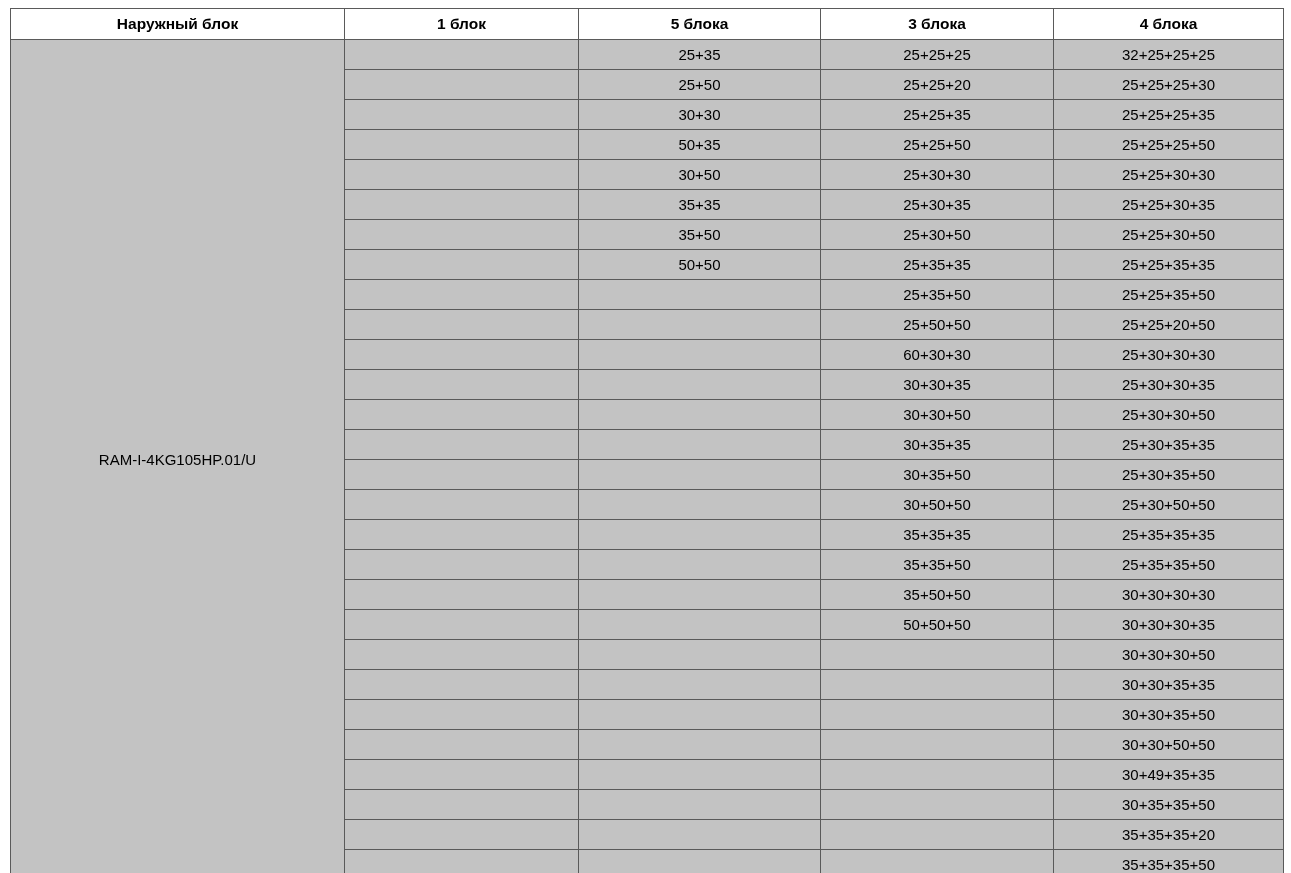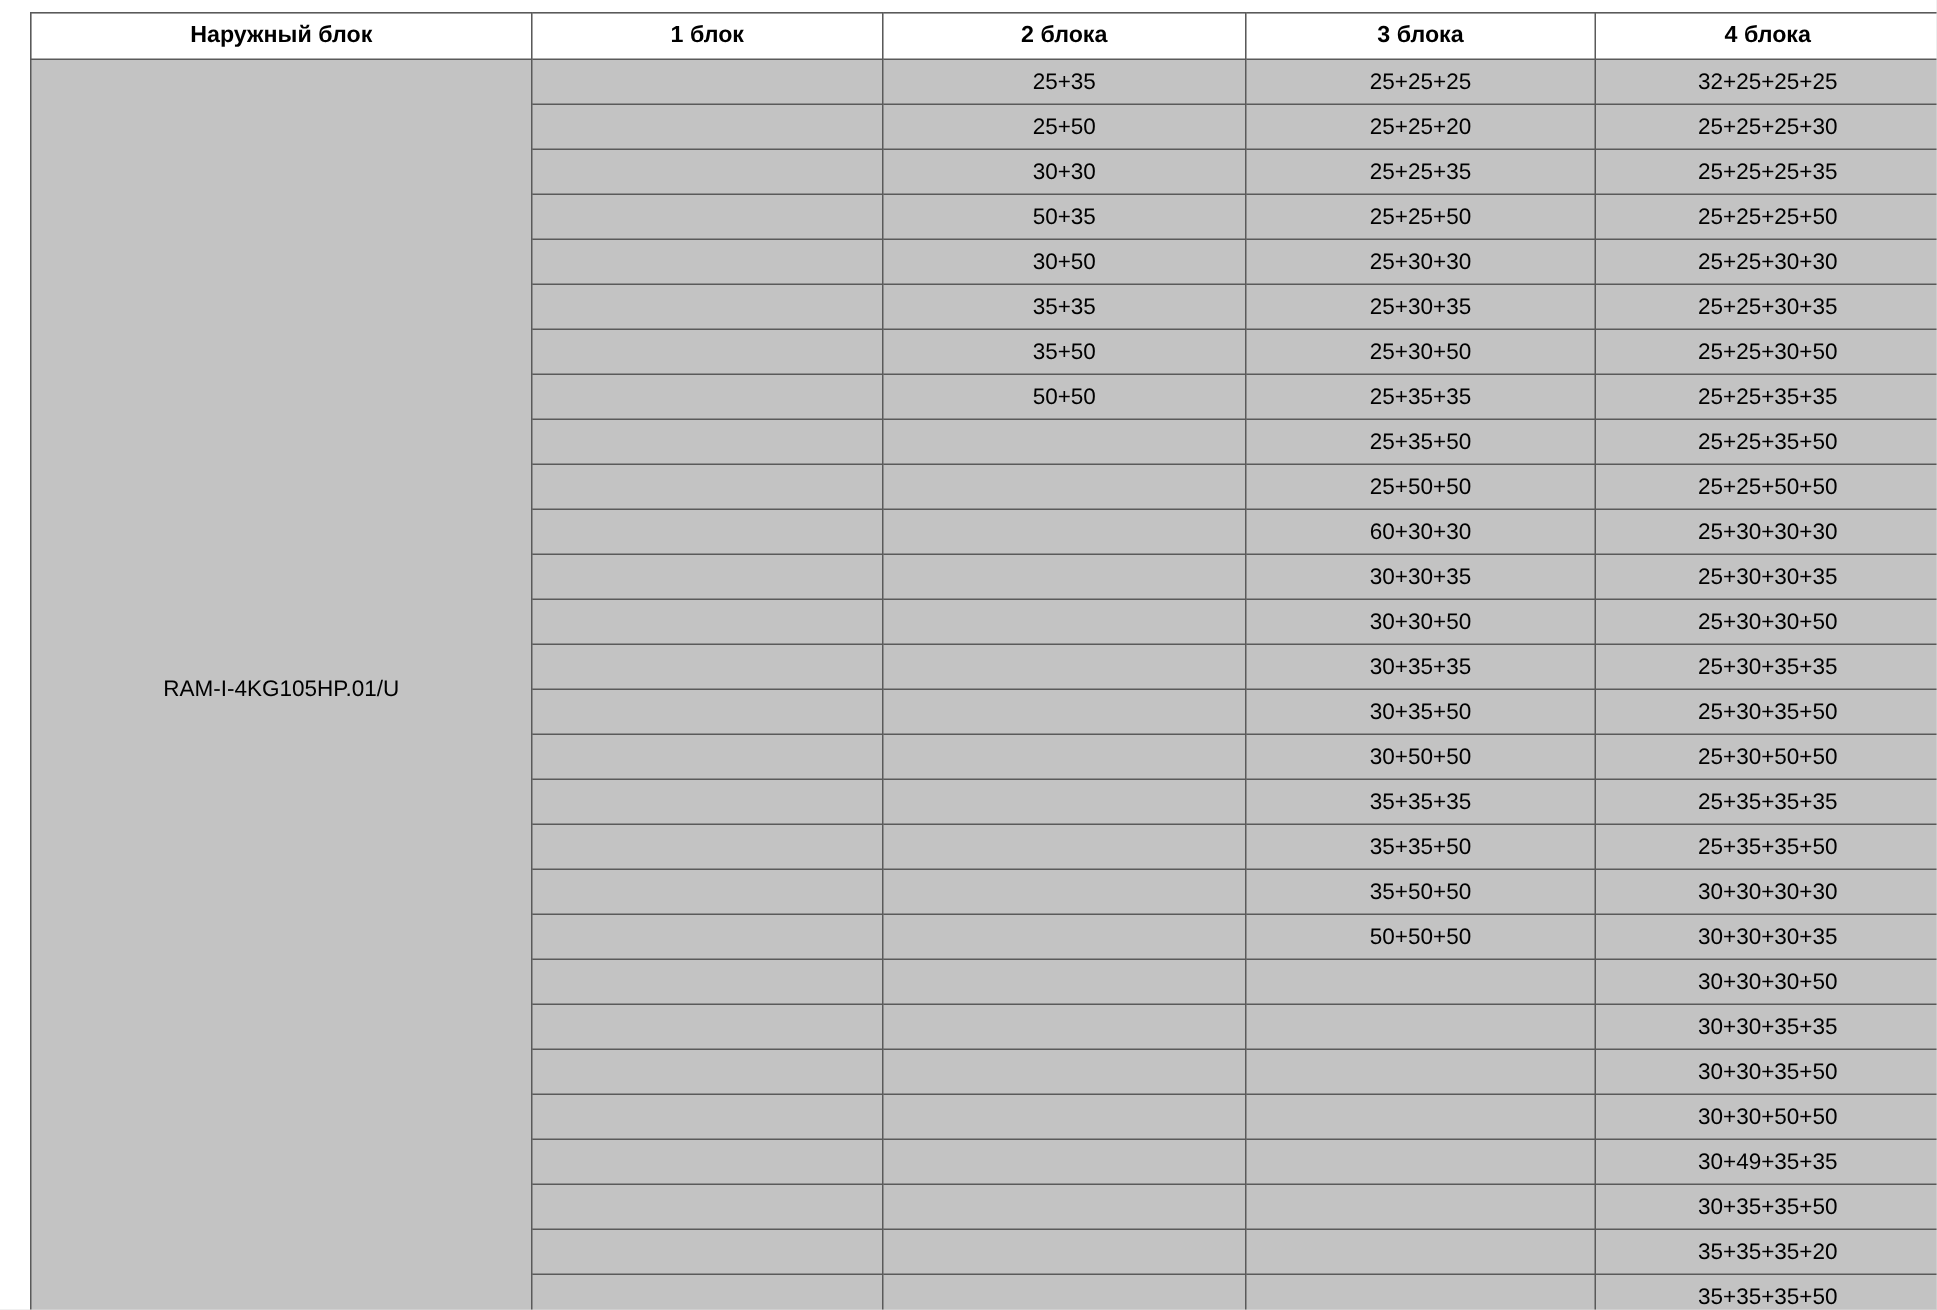--- a/index.html
+++ b/index.html
@@ -12,21 +12,21 @@
     height: 873px;
     font-family: "Liberation Sans", sans-serif;
     color: #000000;
     overflow: hidden;
   }
   .sheet {
     position: relative;
     width: 1291px;
     height: 873px;
     box-sizing: border-box;
-    padding: 8px 9px 9px 20px;
+    padding: 8px 9px 9px 10px;
   }
   table.combo-table {
     border-collapse: collapse;
     table-layout: fixed;
     width: 1273px;
     background: #c3c3c3;
   }
   table.combo-table col.c0 { width: 334px; }
   table.combo-table col.c1 { width: 234px; }
   table.combo-table col.c2 { width: 242px; }
@@ -68,21 +68,21 @@
       <col class="c0">
       <col class="c1">
       <col class="c2">
       <col class="c3">
       <col class="c4">
     </colgroup>
     <thead>
       <tr>
         <th>Наружный блок</th>
         <th>1 блок</th>
-        <th>2 блока</th>
+        <th>5 блока</th>
         <th>3 блока</th>
         <th>4 блока</th>
       </tr>
     </thead>
     <tbody id="table-body">
         <tr>
           <td class="unit-name" rowspan="28">RAM-I-4KG105HP.01/U</td>
           <td class="empty"></td>
           <td>25+35</td>
           <td>25+25+25</td>
@@ -133,21 +133,21 @@
         <tr>
           <td class="empty"></td>
           <td class="empty"></td>
           <td>25+35+50</td>
           <td>25+25+35+50</td>
         </tr>
         <tr>
           <td class="empty"></td>
           <td class="empty"></td>
           <td>25+50+50</td>
-          <td>25+25+50+50</td>
+          <td>25+25+20+50</td>
         </tr>
         <tr>
           <td class="empty"></td>
           <td class="empty"></td>
           <td>60+30+30</td>
           <td>25+30+30+30</td>
         </tr>
         <tr>
           <td class="empty"></td>
           <td class="empty"></td>

